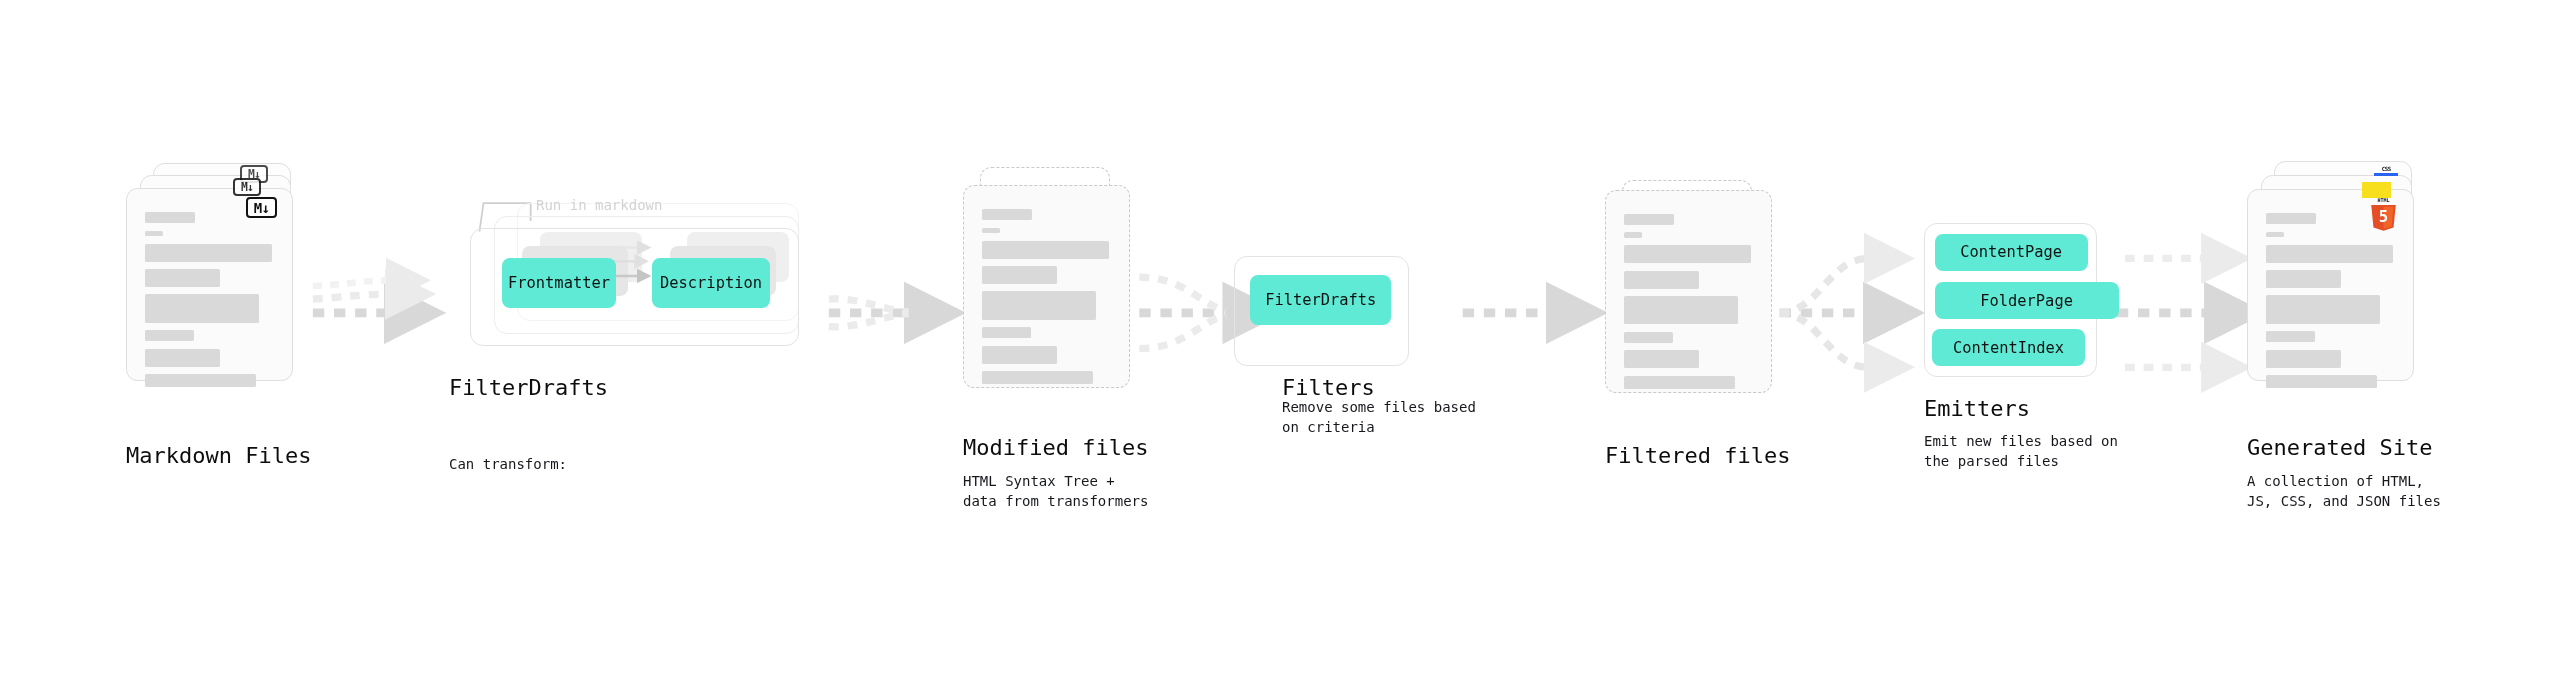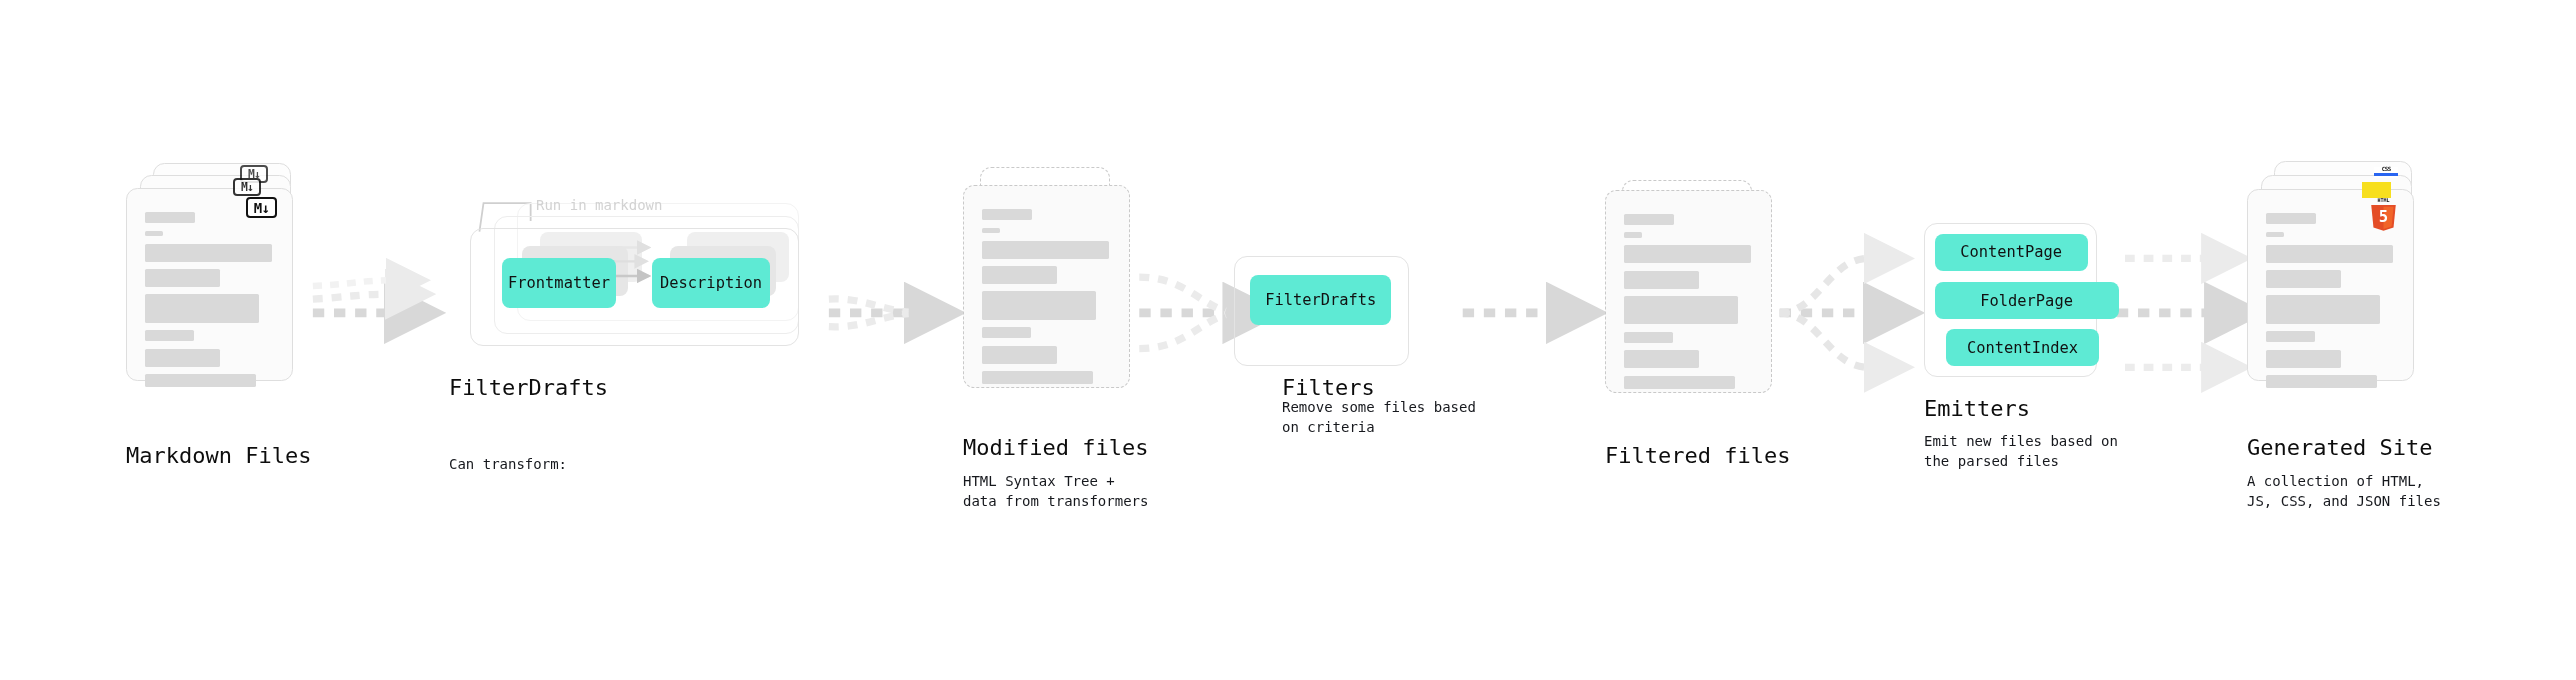--- a/index.html
+++ b/index.html
@@ -339,21 +339,21 @@
   <div class="sec-title" style="left:1605px; top:443px;">Filtered files</div>
 
   <div class="stack" style="left:1924px; top:223px; width:203px; height:187px;">
     <div class="groupbox" style="left:0px; top:0px; width:173px; height:154px;"></div>
     <div class="pill" style="left:10.6px; top:10.6px; width:153px; height:37px;">
       <span>ContentPage</span>
     </div>
     <div class="pill" style="left:10.6px; top:59px; width:184px; height:37px;">
       <span>FolderPage</span>
     </div>
-    <div class="pill" style="left:22px; top:106px; width:153px; height:37px;">
+    <div class="pill" style="left:8px; top:106px; width:153px; height:37px;">
       <span>ContentIndex</span>
     </div>
   </div>
   <div class="sec-title" style="left:1924px; top:396px;">Emitters</div>
   <div class="sec-desc" style="left:1924px; top:431px; width:268px;">Emit new files based on
 the parsed files</div>
 
   <div class="stack" style="left:2247px; top:161px; width:211px; height:268px;">
     <div class="card ghost1" style="left:27px; top:0px; width:138px; height:34px;"></div>
     <div class="card ghost2" style="left:14px; top:14px; width:151px; height:34px;"></div>

